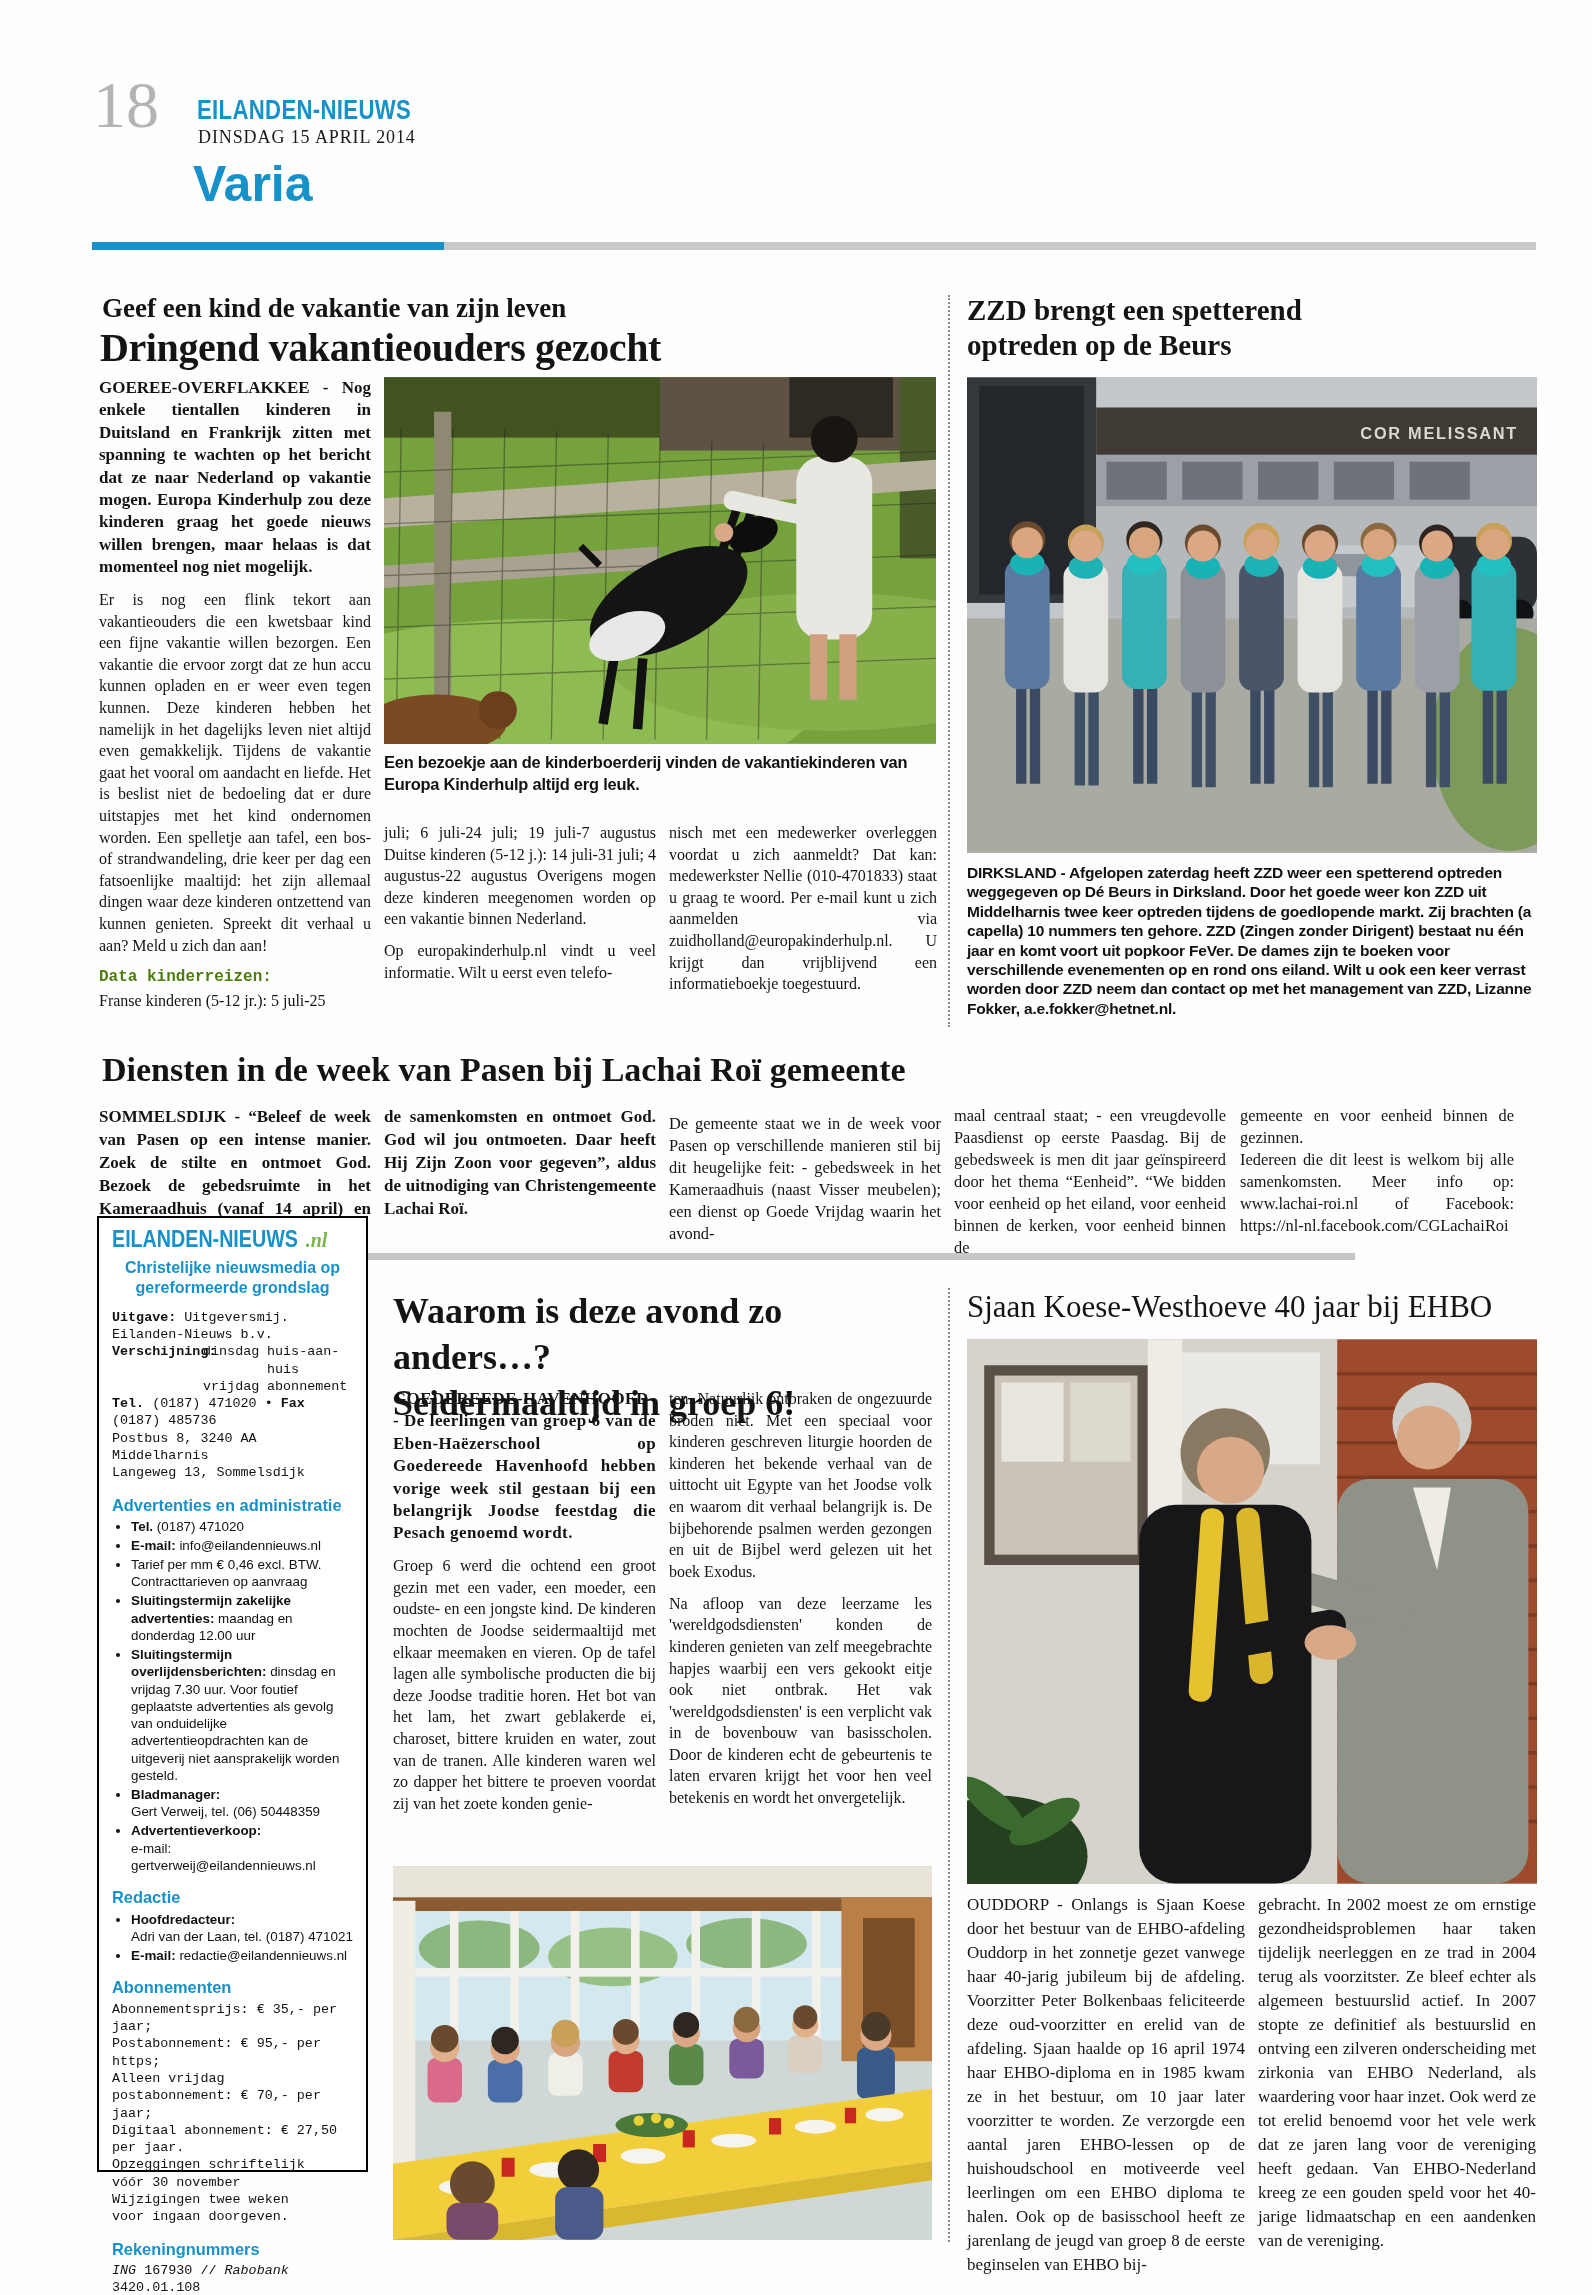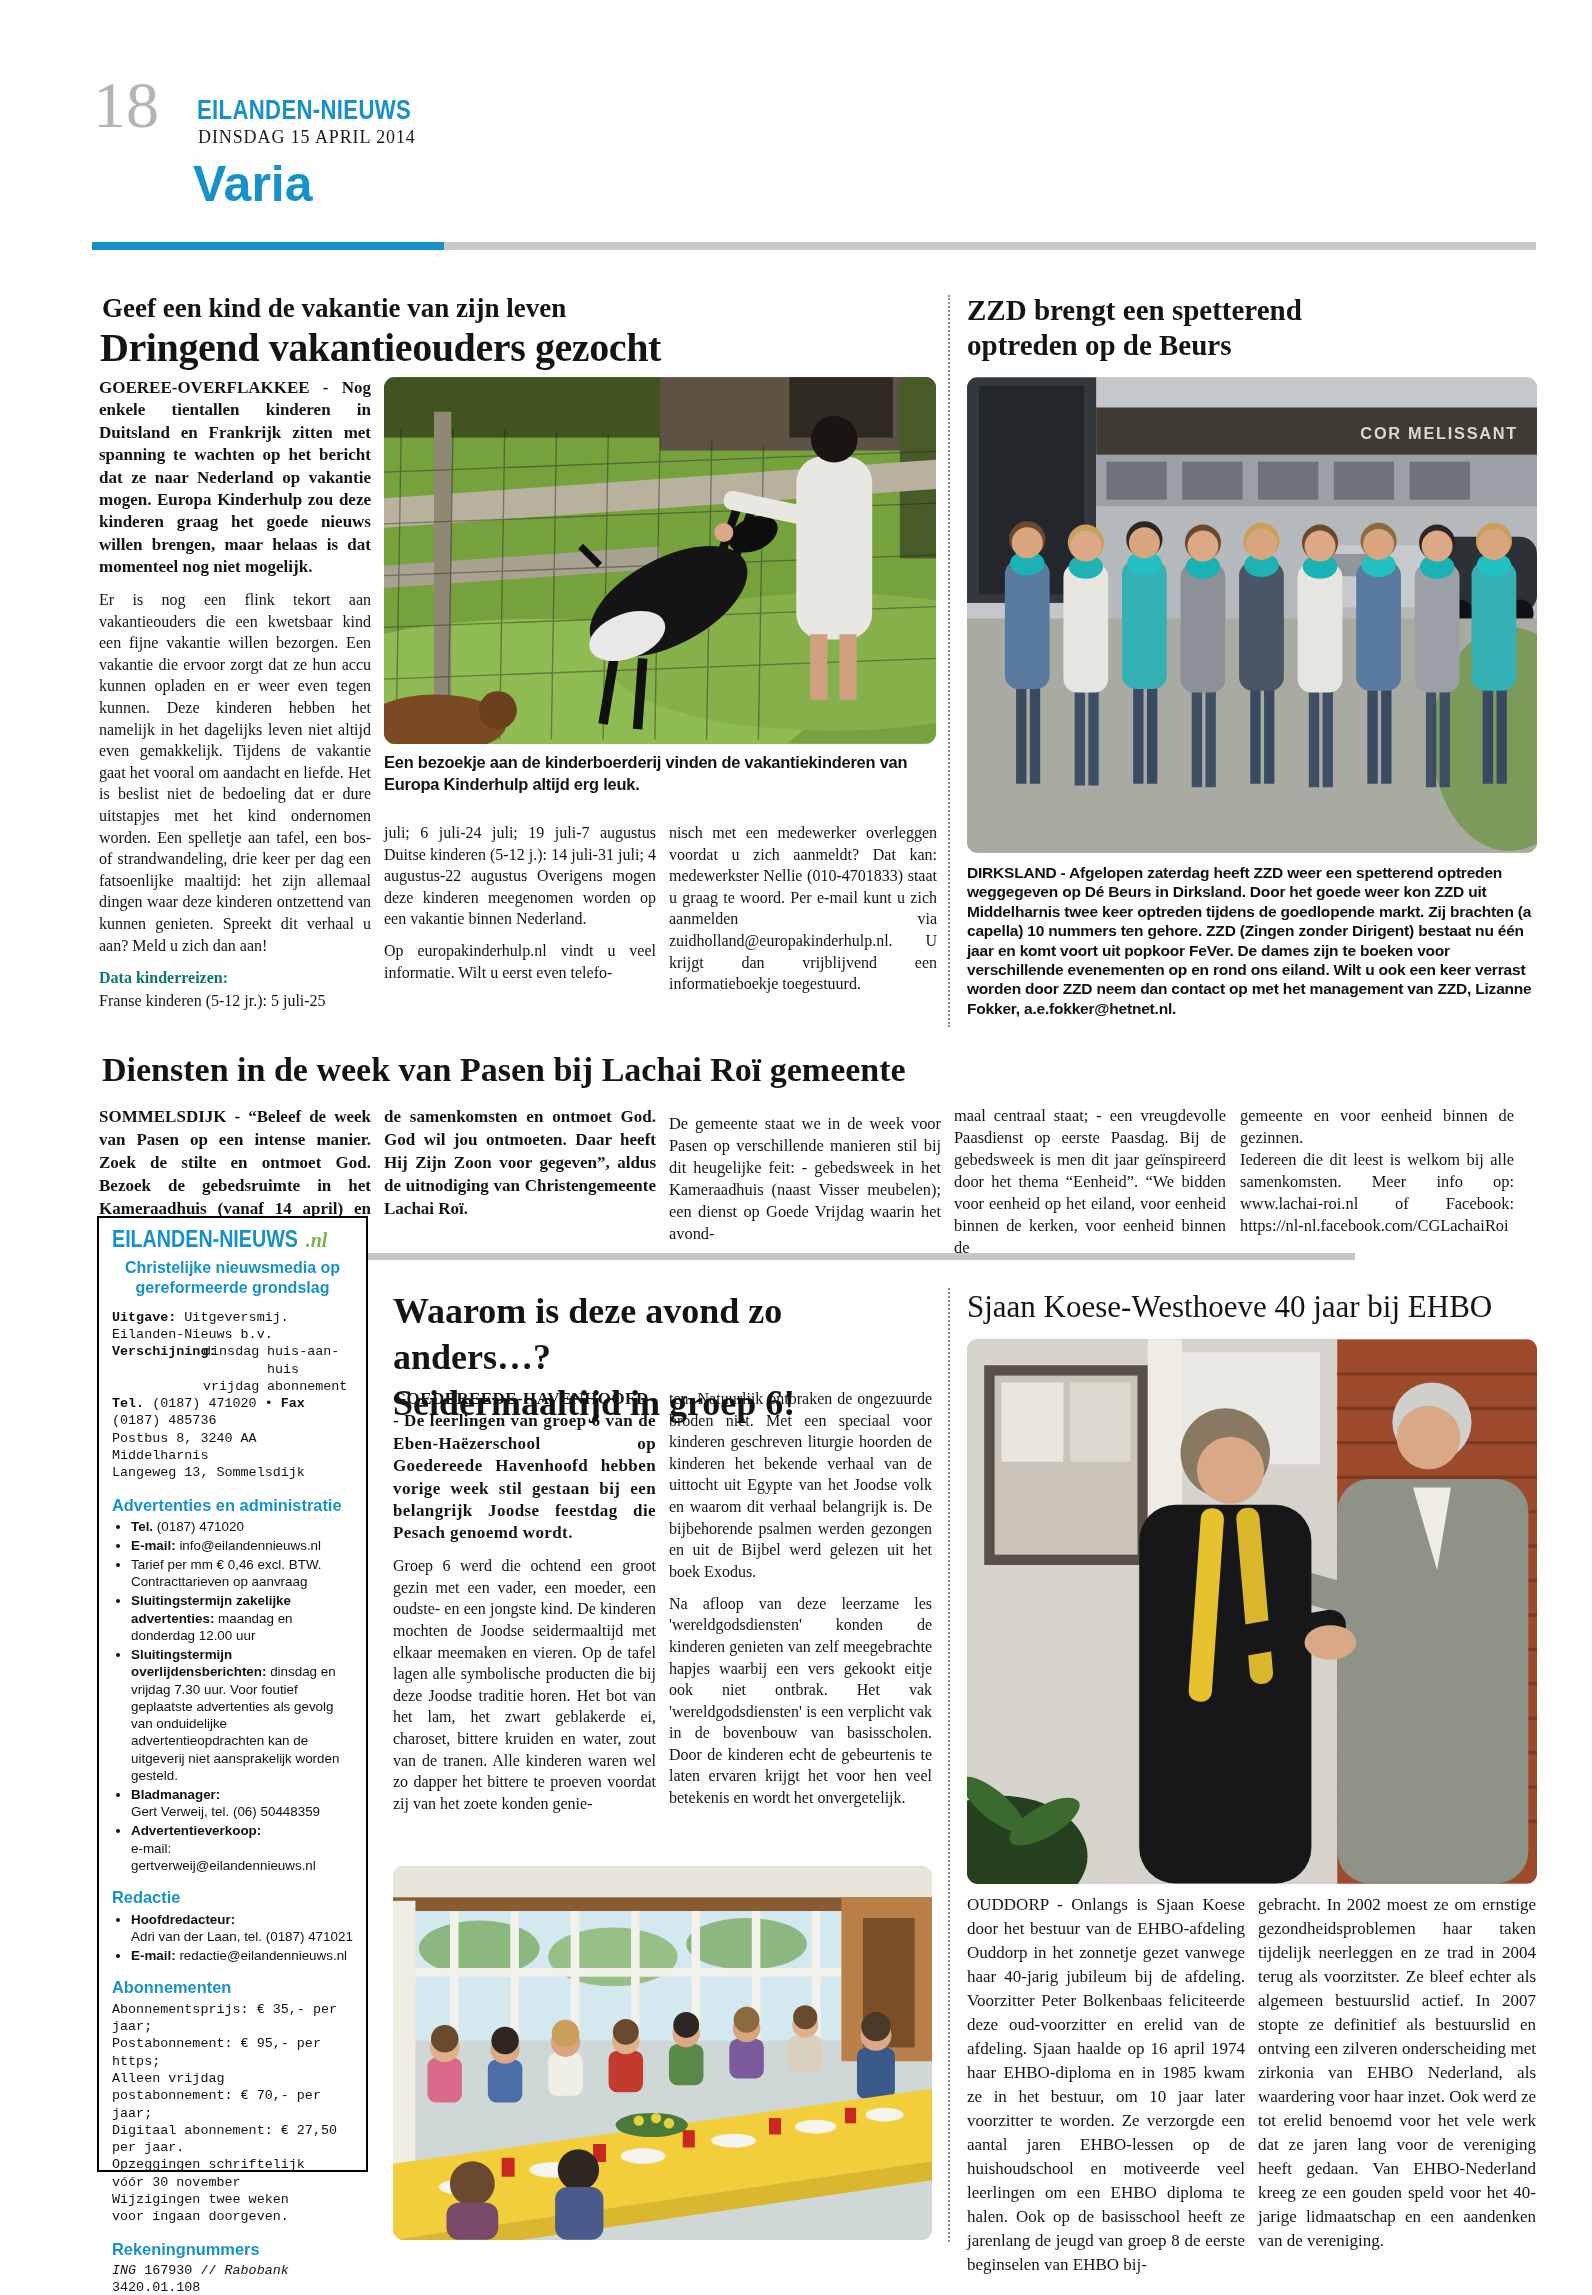--- a/index.html
+++ b/index.html
@@ -21,32 +21,32 @@
   .hl2{font-size:29px;line-height:35px;font-weight:bold;}
   .hl3{font-size:34px;font-weight:bold;}
   .hl4{font-size:36px;line-height:46px;font-weight:bold;}
   .hl5{font-size:31px;font-weight:normal;white-space:nowrap;}
   
   .bt{font-size:16px;line-height:21.6px;text-align:justify;}
   .bt p{margin:0 0 10.4px 0;}
   .lead{font-weight:bold;font-size:17px;line-height:22.4px;}
   .pasen-lead{font-weight:bold;font-size:17px;line-height:23px;text-align:justify;}
   .ehbo-t{font-size:17px;line-height:24px;}
-  .blue-h{color:#0f766e;font-weight:bold;}
+  .blue-h{color:#4d7c0f;font-weight:bold;font-family:Liberation Mono, monospace;}
   .wrapany{overflow-wrap:anywhere;}
   
   .cap{font-family:"Liberation Sans",sans-serif;font-weight:bold;font-size:16.4px;line-height:22.4px;
        letter-spacing:-0.2px;color:#111;}
   .zzd-cap{font-family:"Liberation Sans",sans-serif;font-weight:bold;font-size:15.5px;line-height:19.4px;
        letter-spacing:-0.2px;color:#111;text-align:left;}
   
   .vdots{border-left:2.6px dotted #8a8a8a;width:0;}
   .grayrule{background:#c6c6c6;height:7px;}
   
-  .photo{overflow:hidden;background:#ccc;border-radius:11px;}
+  .photo{overflow:hidden;background:#ccc;}
   .photo svg{display:block;}
   
   .colobox{border:2.6px solid #000;background:#fff;padding:12px 13px;box-sizing:border-box;}
   .colo{font-family:"Liberation Sans",sans-serif;font-size:13.4px;line-height:17.3px;color:#111;}
   .colo p{margin:0;font-family:Liberation Mono, monospace;}
   .colo-logo{font-size:24px;font-weight:bold;color:#1791c9;font-family:"Liberation Sans",sans-serif;
              transform:scaleX(.82);transform-origin:left top;display:inline-block;white-space:nowrap;}
   .colo-nl{color:#7ab648;font-family:"Liberation Serif",serif;font-style:italic;font-size:20px;font-weight:bold;}
   .colo-tag{color:#1791c9;font-weight:bold;font-size:16px;line-height:20px;text-align:center;margin:7px 0 10.4px;}
   .colo-h{color:#1791c9;font-size:16.4px;line-height:19px;font-weight:bold;margin:14px 0 3.5px;}

